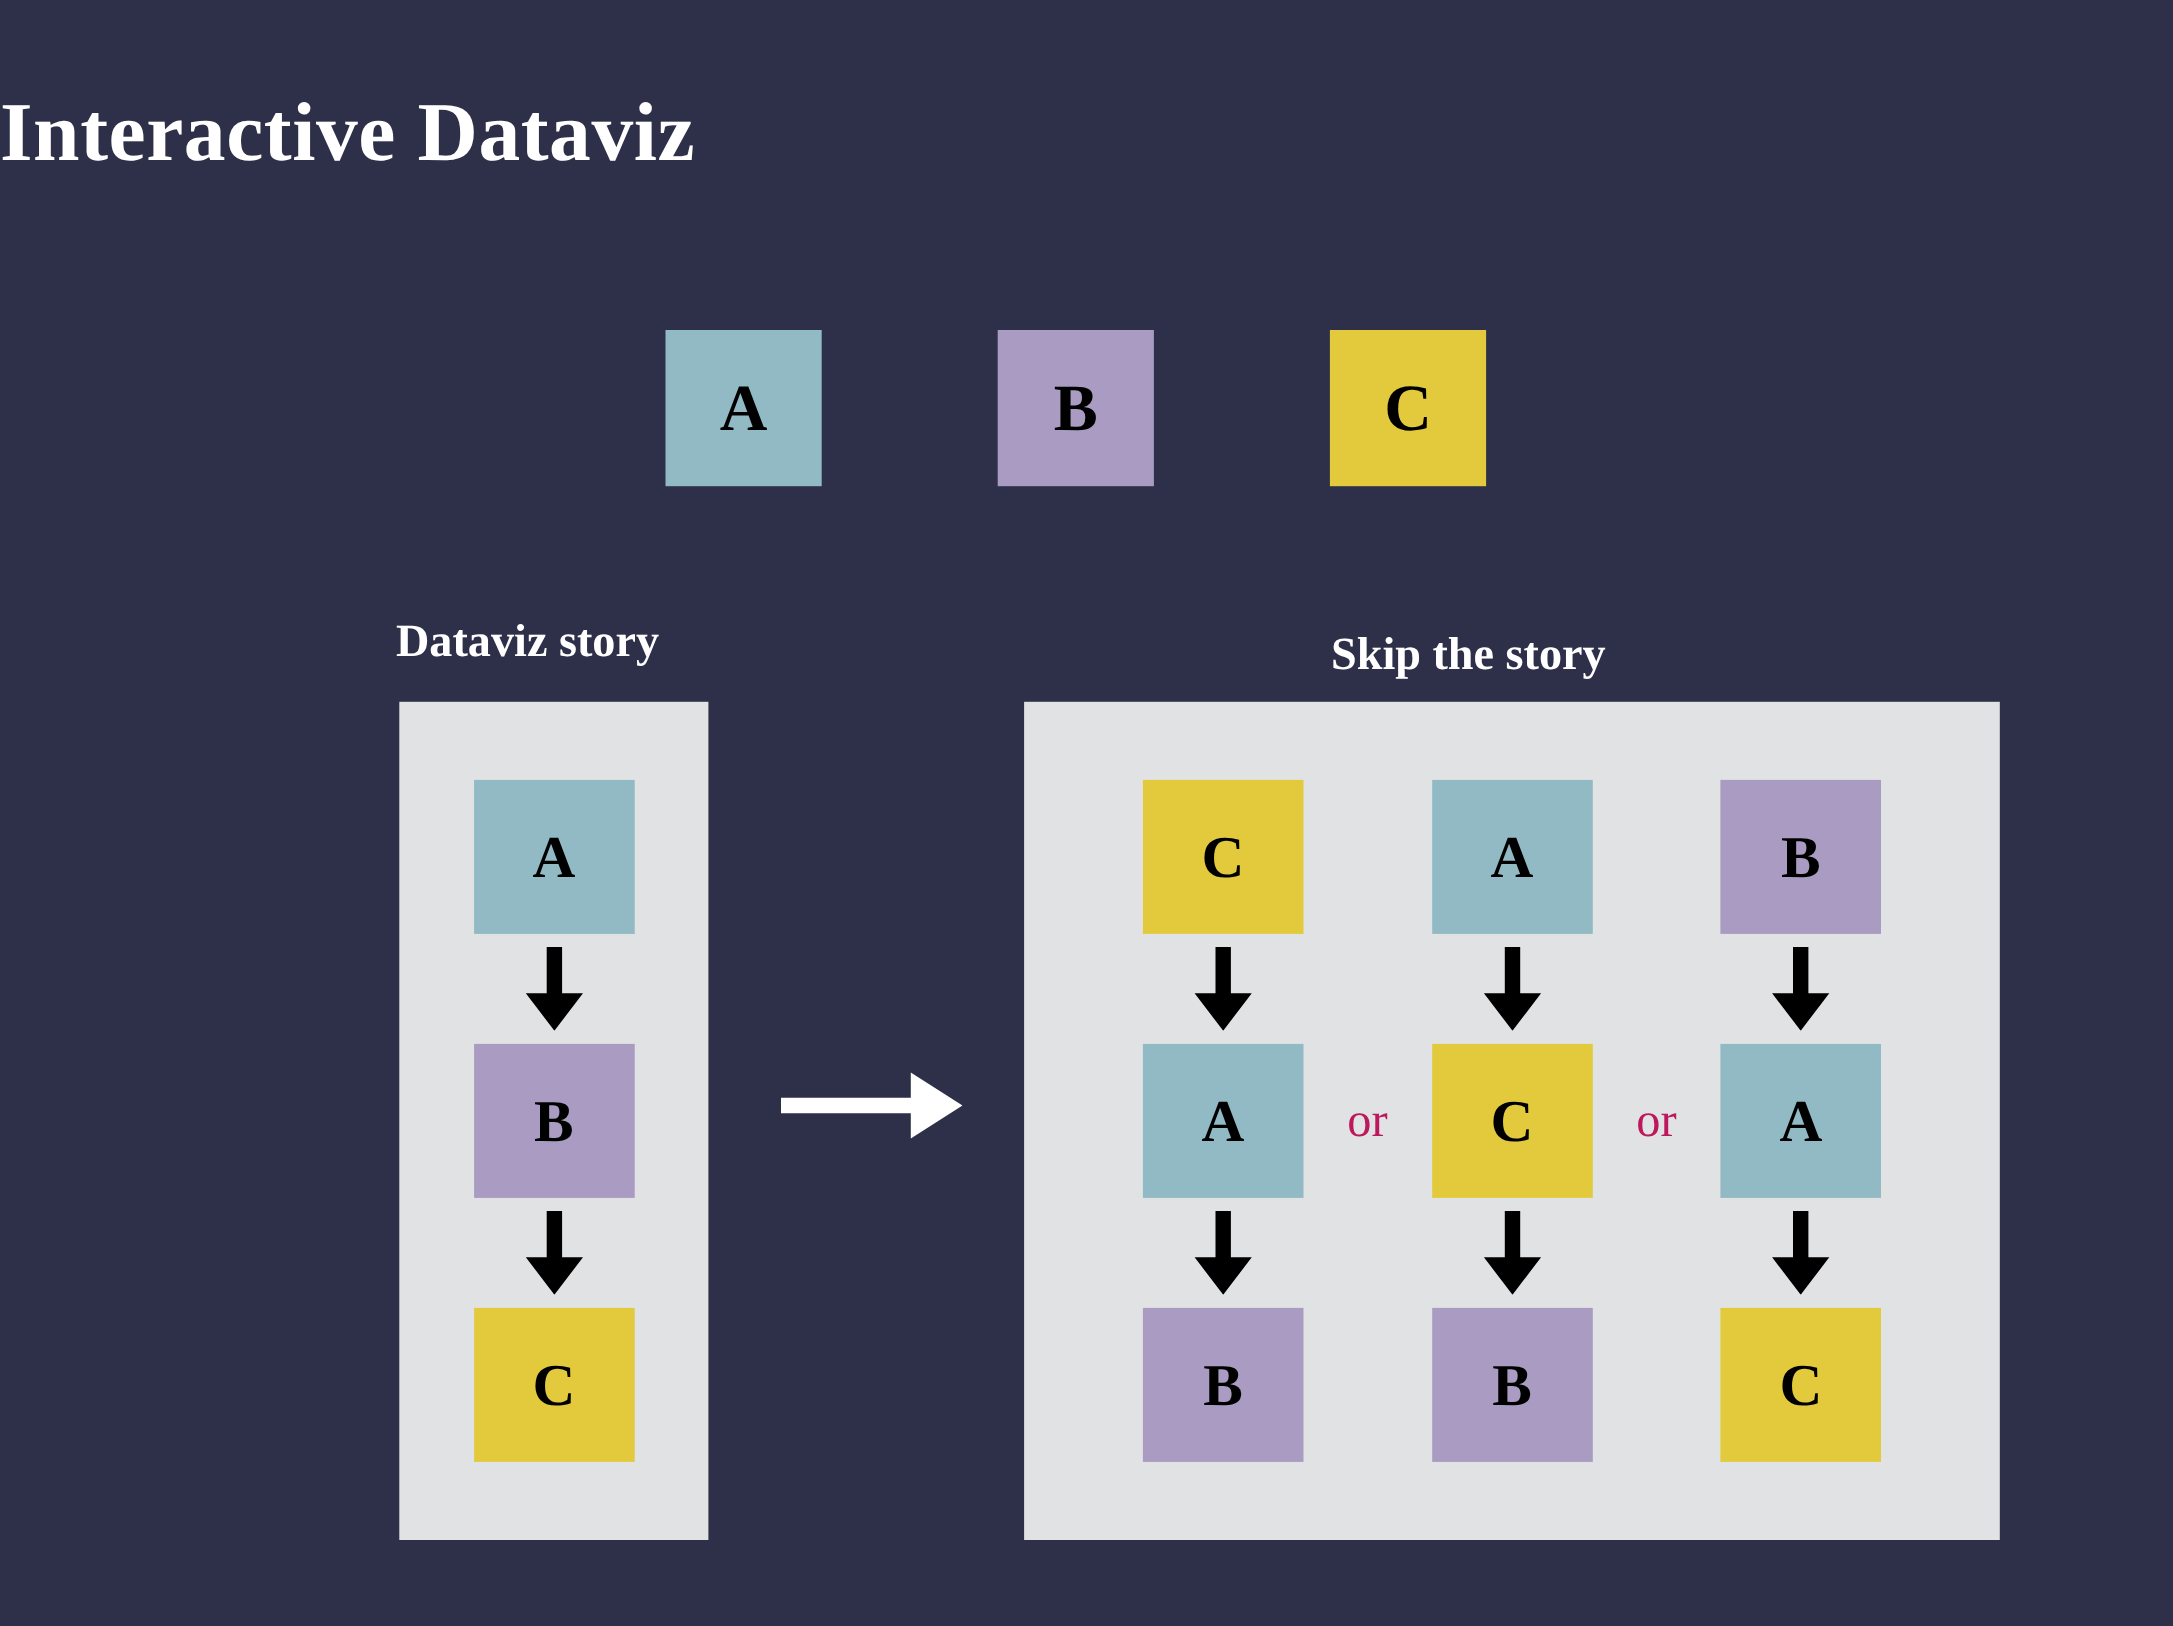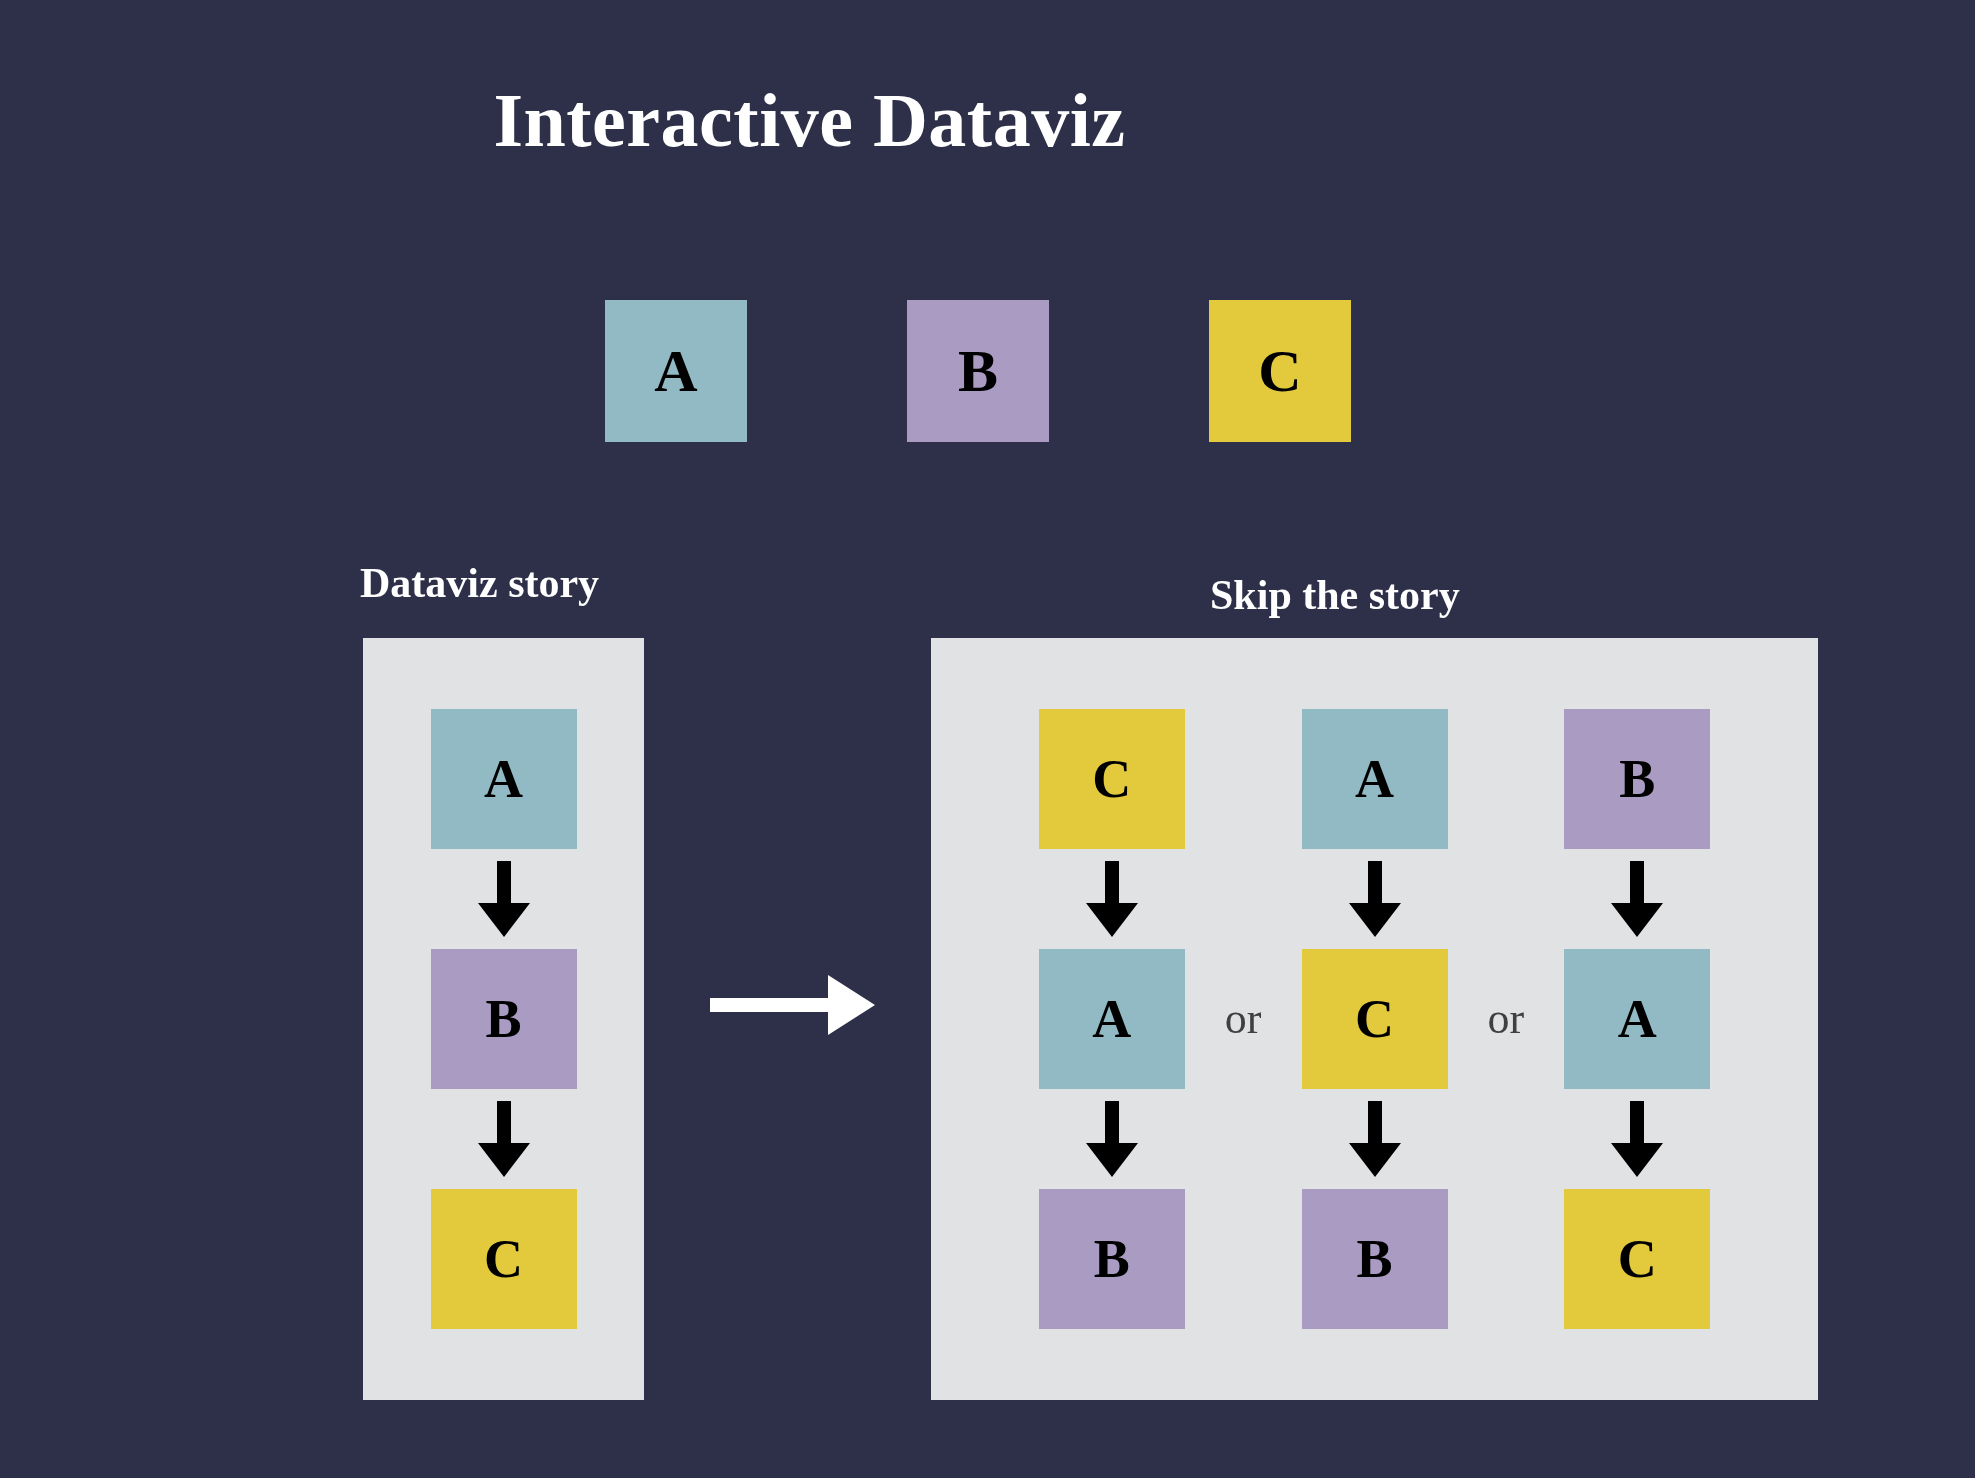--- a/index.html
+++ b/index.html
@@ -19,21 +19,20 @@
     position: absolute;
     inset: 0;
   }
 
   
   .page-title {
     position: absolute;
     top: 82px;
     left: 0;
     width: 1619px;
-    text-align: center;
     color: #ffffff;
     font-size: 76px;
     font-weight: bold;
     letter-spacing: 0.5px;
     line-height: 1;
     white-space: nowrap;
   }
 
   
   .legend {
@@ -116,21 +115,21 @@
 
   .down-arrow {
     width: 56px;
     height: 76px;
     display: block;
     margin: 12px 0;
   }
   .down-arrow path { fill: #000000; }
 
   .or-sep {
-    color: #404040;
+    color: #be185d;
     font-size: 44px;
     line-height: 1;
     padding: 0 40px;
     align-self: center;
     white-space: nowrap;
   }
 
   
   #big-arrow {
     position: absolute;

